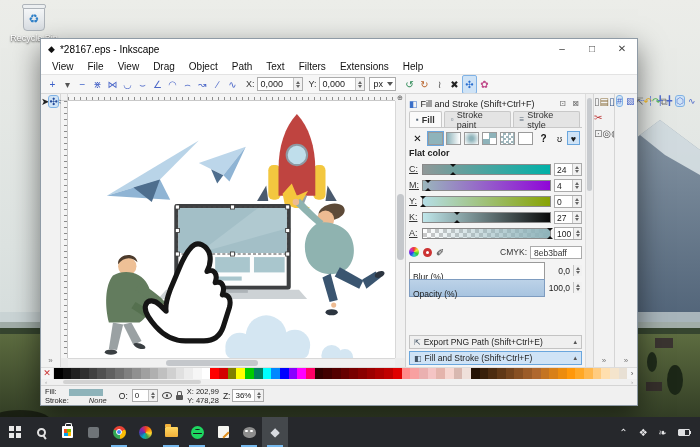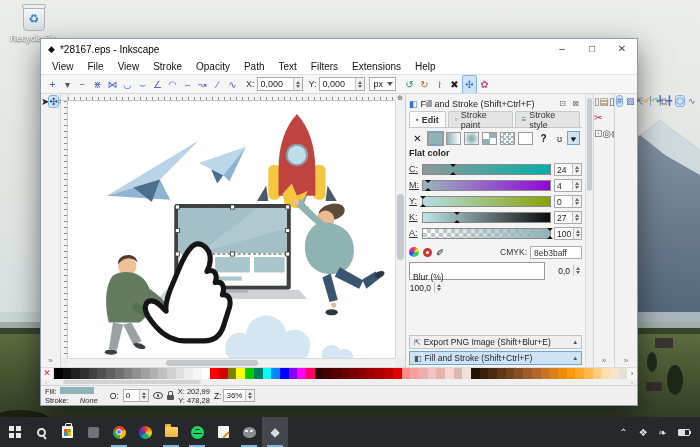--- a/index.html
+++ b/index.html
@@ -125,21 +125,21 @@
   .pal-swatch { flex:1; }
   .pal-more { width:10px; font-size:8px; line-height:11px; text-align:center; color:#555; }
   .palette-scroll { height:6px; background:#f0f0f0; display:flex; align-items:stretch; flex:none; }
   .ps-arrow { width:10px; font-size:5px; line-height:6px; text-align:center; color:#888; }
   .ps-track { flex:1; position:relative; }
   .ps-thumb { position:absolute; left:2%; width:24%; top:1px; bottom:1px; background:#d2d2d2; border-radius:2px; }
 
   
   .statusbar { height:20px; background:#f0f0f0; border-top:1px solid #d4d4d4; display:flex; align-items:center; padding:0 4px; gap:4px; flex:none; font-size:8.5px; }
   .fs-block { display:flex; flex-direction:column; justify-content:center; font-size:7.5px; line-height:9px; color:#222; }
-  .fs-row { display:flex; align-items:flex-start; gap:3px; }
+  .fs-row { display:flex; align-items:flex-end; gap:12px; }
   .fill-swatch { width:34px; height:7px; }
   .stroke-none { width:34px; text-align:center; font-style:italic; color:#333; }
   .o-box { display:flex; align-items:stretch; height:13px; background:#fff; border:1px solid #ababab; width:26px; }
   .o-box .val { flex:1; padding:1px 2px; font-size:8px; }
   .mini-eye { width:10px; height:7px; border:1px solid #444; border-radius:50%; position:relative; }
   .mini-eye::after { content:""; position:absolute; inset:1px 3px; background:#444; border-radius:50%; }
   .mini-lock { width:7px; height:5px; background:#555; border-radius:1px; position:relative; margin-top:3px; }
   .mini-lock::before { content:""; position:absolute; bottom:100%; left:1px; width:3px; height:3px; border:1px solid #555; border-bottom:none; border-radius:2px 2px 0 0; }
   .layer-select { display:flex; align-items:center; height:14px; background:#fff; border:1px solid #ababab; padding:0 2px 0 4px; gap:3px; width:92px; font-size:8px; color:#222; }
   .layer-select .bullet { color:#777; font-size:7px; }
@@ -229,22 +229,22 @@
       <span class="winbtn">–</span>
       <span class="winbtn">□</span>
       <span class="winbtn">✕</span>
     </div>
 
     <div class="menubar">
 
     <span class="menu-item">View</span>
         <span class="menu-item">File</span>
         <span class="menu-item">View</span>
-        <span class="menu-item">Stroke</span>
-        <span class="menu-item">Opacity</span>
+        <span class="menu-item">Drag</span>
+        <span class="menu-item">Object</span>
         <span class="menu-item">Path</span>
         <span class="menu-item">Text</span>
         <span class="menu-item">Filters</span>
         <span class="menu-item">Extensions</span>
         <span class="menu-item">Help</span>
       </div>
 
     <div class="ctrlbar">
       <span class="ctrl-icons">
 
@@ -401,21 +401,21 @@
             <span class="dt-icon">◧</span>
             <span>Fill and Stroke (Shift+Ctrl+F)</span>
             <span class="sp"></span>
             <span class="dbtn">⊡</span>
             <span class="dbtn">⊠</span>
           </div>
           <div class="dock-tabs">
 
           <span class="dock-tab active">
                 <span class="ti">▪</span>
-                <span>Edit</span>
+                <span>Fill</span>
               </span>
               <span class="dock-tab">
                 <span class="ti">▫</span>
                 <span>Stroke paint</span>
               </span>
               <span class="dock-tab">
                 <span class="ti">≡</span>
                 <span>Stroke style</span>
               </span>
             </div>
@@ -501,29 +501,30 @@
               <span>CMYK:</span>
               <span class="rgba-box">8eb3baff</span>
             </span>
           </div>
           <div class="fx-row">
             <span class="fx-trough">Blur (%)</span>
             <span class="fx-val">0,0</span>
             <span class="spinner"></span>
           </div>
           <div class="fx-row">
+            <span class="fx-trough filled">Opacity (%)</span>
             <span class="fx-val">100,0</span>
             <span class="spinner"></span>
           </div>
           <div class="dock-spacer"></div>
           <div>
 
               <div class="dock-panel">
                 <span class="pi">⇱</span>
-                <span>Export PNG Image (Shift+Blur+E)</span>
+                <span>Export PNG Path (Shift+Ctrl+E)</span>
                 <span class="chev">▴</span>
               </div>
 
               <div class="dock-panel active">
                 <span class="pi">◧</span>
                 <span>Fill and Stroke (Shift+Ctrl+F)</span>
                 <span class="chev">▴</span>
               </div>
             </div>
         </div>

